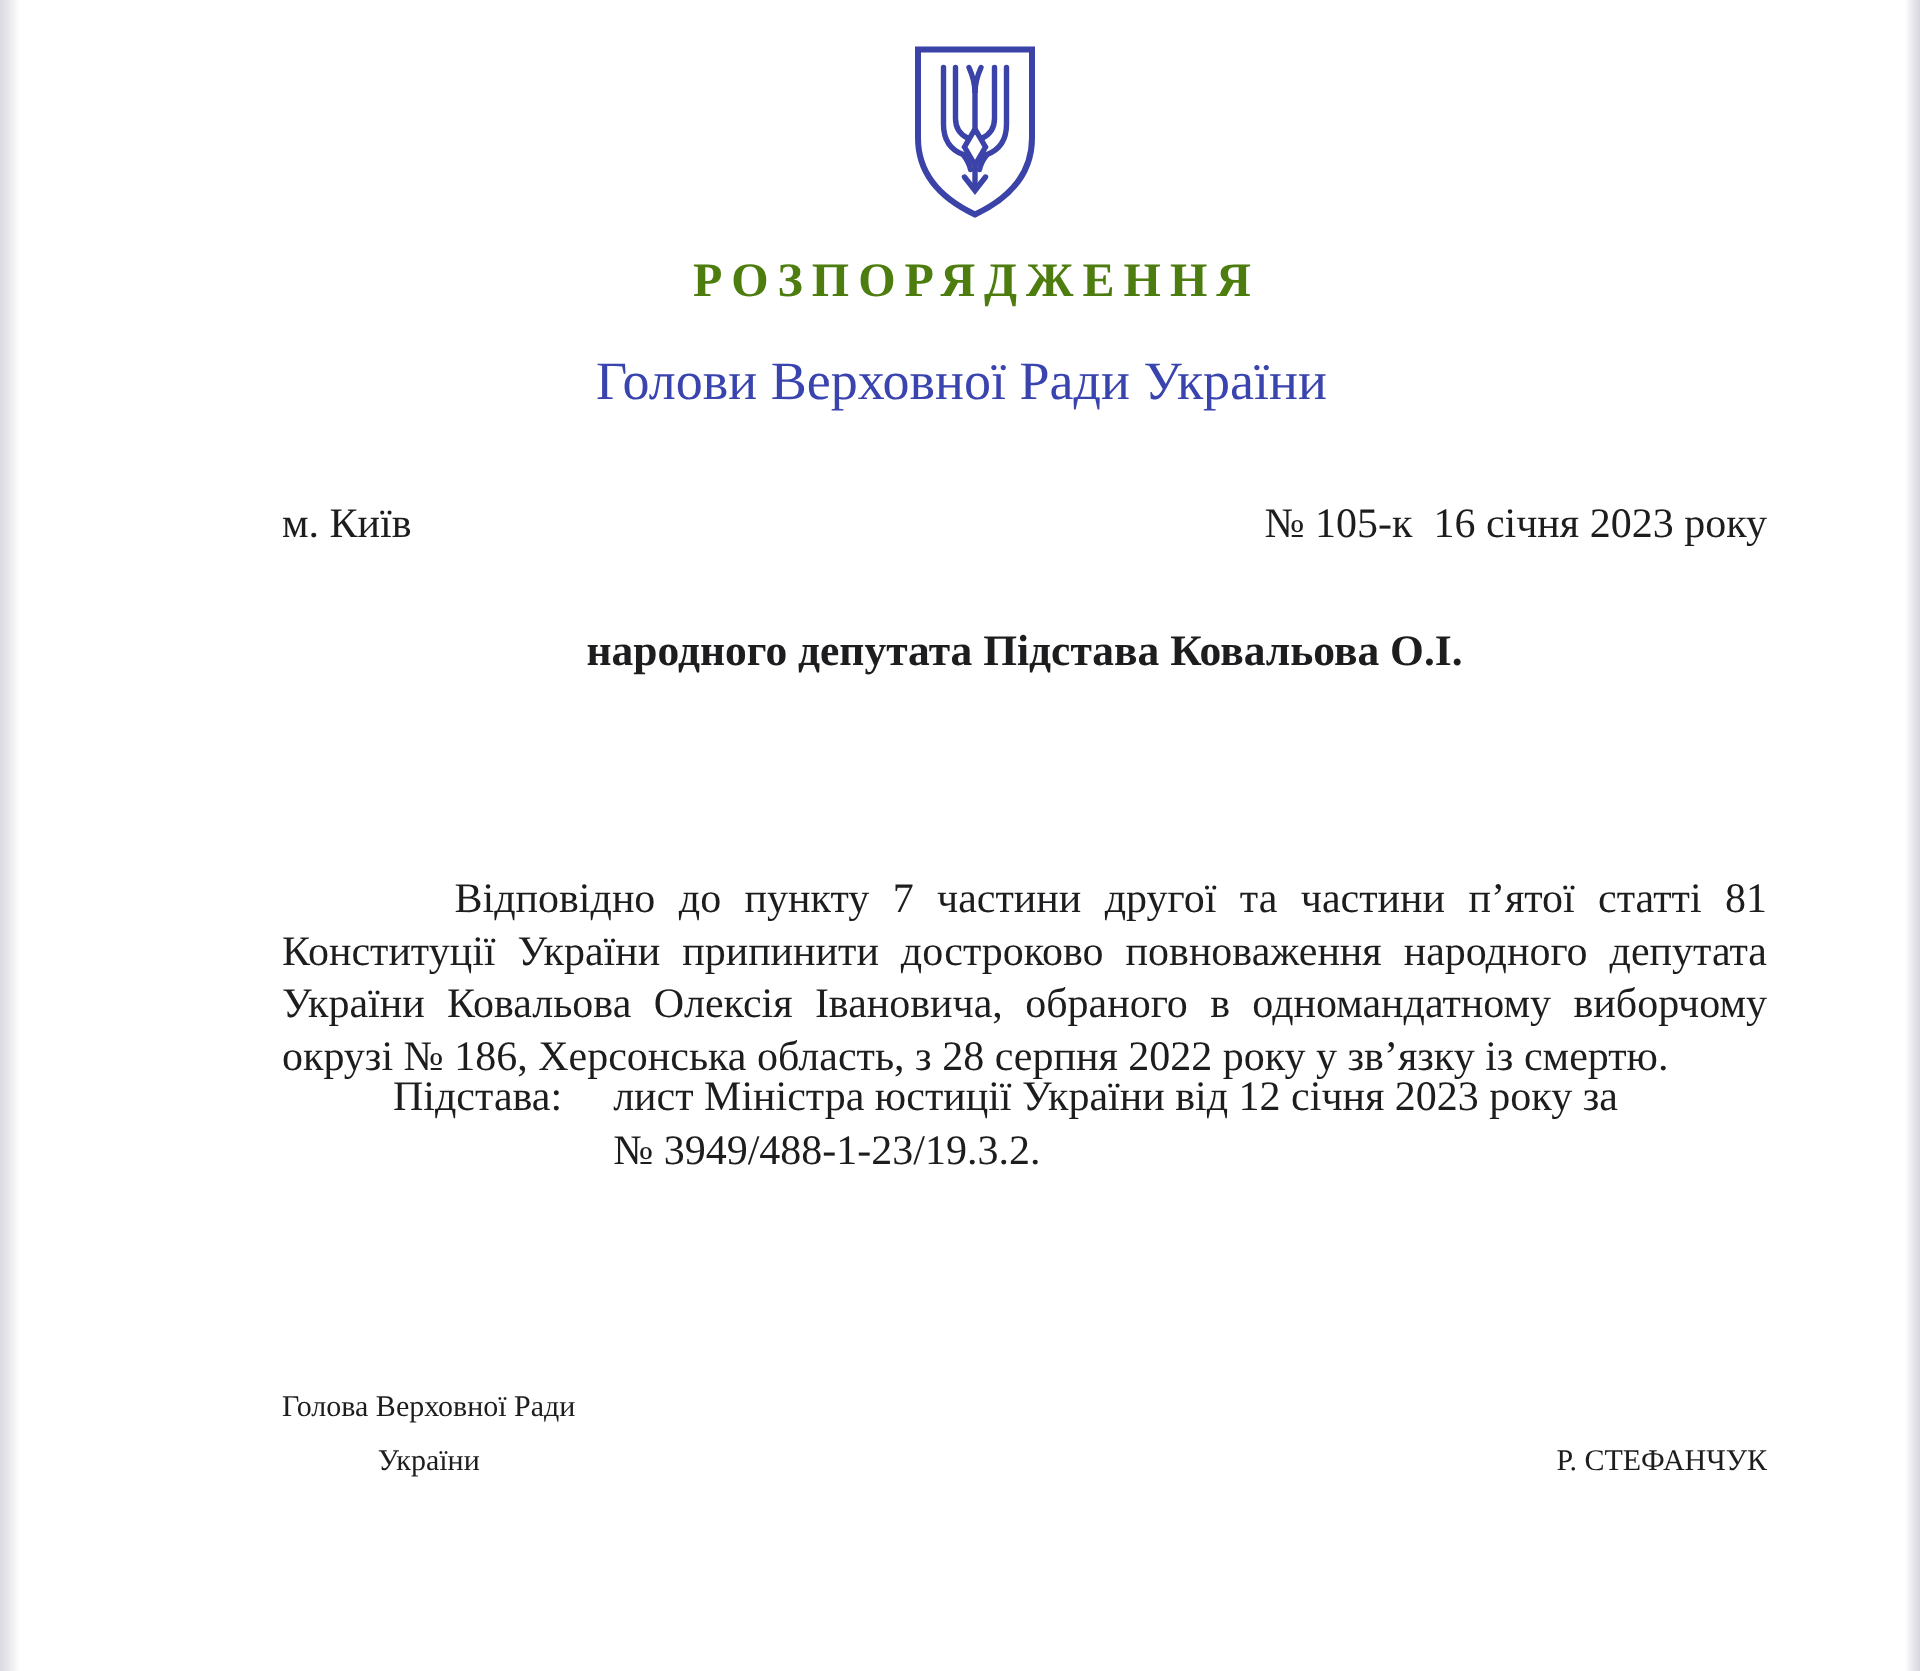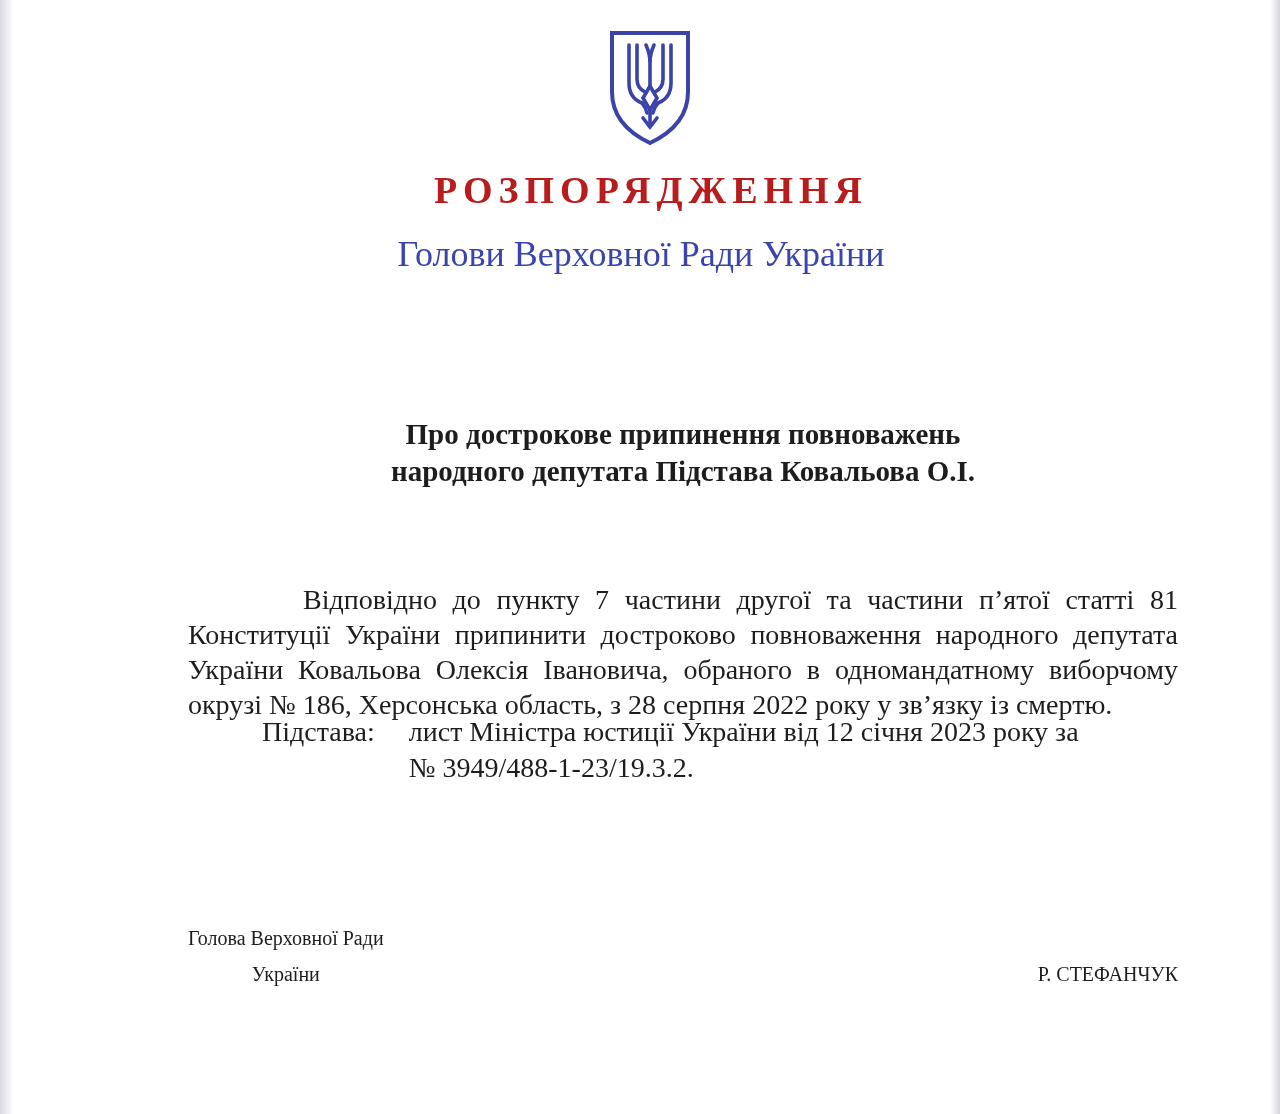--- a/index.html
+++ b/index.html
@@ -29,24 +29,24 @@
     position: absolute;
     left: 606px; top: 28px;
     width: 88px; height: 122px;
   }
   .title {
     position: absolute;
     top: 168px; left: 0;
     width: 1280px;
     padding-left: 22px;
     text-align: center;
-    font-size: 38px;
+    font-size: 32px;
     font-weight: bold;
     letter-spacing: 6px;
-    color: #b91c1c;
+    color: #4d7c0f;
   }
   .subtitle {
     position: absolute;
     top: 233px; left: 0;
     width: 1260px;
     padding-left: 22px;
     text-align: center;
     font-size: 36px;
     color: #3a44ae;
   }
@@ -130,23 +130,26 @@
         <path d="M44,82 V96"></path>
         <path d="M37,90 L44,99 L51,90"></path>
       </g>
     </svg>
   </div>
 
   <div class="title">РОЗПОРЯДЖЕННЯ</div>
 
   <div class="subtitle">Голови Верховної Ради України</div>
 
+  <div class="meta-row">
+    <span class="place">м. Київ</span>
+    <span class="doc-number">№ 105-к  16 січня 2023 року</span>
+  </div>
 
   <div class="subject">
-    <div>Про дострокове припинення повноважень</div>
     <div>народного депутата Підстава Ковальова О.І.</div>
   </div>
 
   <div class="body-par">Відповідно до пункту 7 частини другої та частини п’ятої статті 81 Конституції України припинити достроково повноваження народного депутата України Ковальова Олексія Івановича, обраного в одномандатному виборчому окрузі № 186, Херсонська область, з 28 серпня 2022 року у зв’язку із смертю.</div>
 
   <div class="basis">
     <div class="basis-label">Підстава:</div>
     <div class="basis-text">
       <div>лист Міністра юстиції України від 12 січня 2023 року за</div>
       <div>№ 3949/488-1-23/19.3.2.</div>

